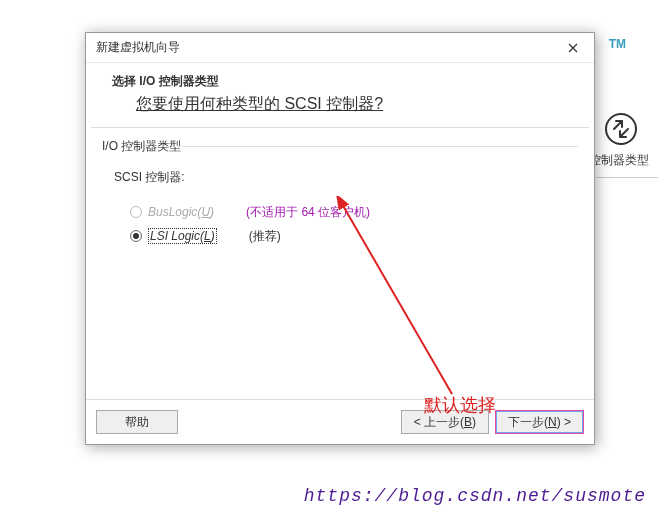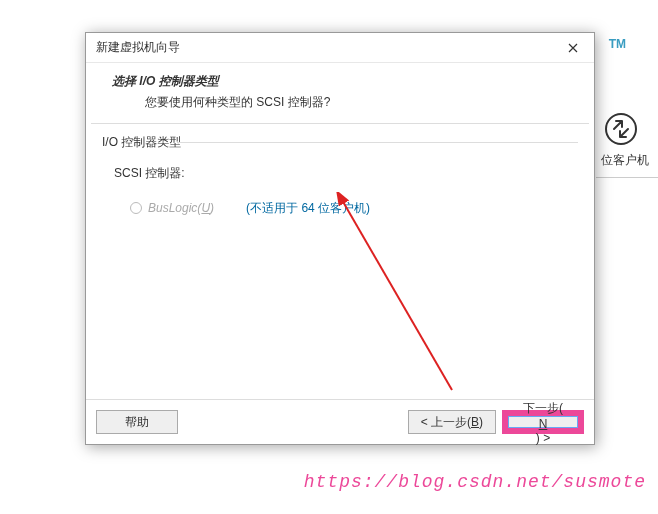--- a/index.html
+++ b/index.html
@@ -71,25 +71,25 @@
       cursor: pointer;
     }
     .close-btn svg { width: 10px; height: 10px; }
     .header {
       padding: 10px 18px 12px 26px;
     }
     .header-title {
       font-weight: bold;
       font-size: 12px;
       margin-bottom: 4px;
-      font-style: italic;
     }
     .header-sub {
-      font-size: 12px;
-      margin-left: 33px;
+      font-size: 16px;
+      margin-left: 24px;
+      text-decoration: underline;
     }
     .divider {
       border-top: 1px solid #ddd;
       margin: 0 5px;
     }
     .body {
       flex: 1;
       padding: 10px 16px;
       position: relative;
     }
@@ -136,21 +136,21 @@
     .radio-label.disabled { color: #aaa; }
     .radio-label .mnemonic { text-decoration: underline; }
     .radio-label.selected {
       border: 1px dotted #333;
       padding: 0 1px;
     }
     .radio-note {
       margin-left: 32px;
       font-size: 12px;
     }
-    .radio-note.disabled { color: #0369a1; text-align: center; }
+    .radio-note.disabled { color: #a21caf; text-align: center; }
     .arrow-svg {
       position: absolute;
       top: 68px;
       left: 248px;
       pointer-events: none;
     }
     .annotation {
       position: absolute;
       top: 265px;
       left: 338px;
@@ -170,51 +170,50 @@
       background: #efefef;
       border: 1px solid #aaa;
       font-size: 12px;
       display: inline-flex;
       align-items: center;
       justify-content: center;
       cursor: pointer;
       min-width: 82px;
     }
     .btn.primary {
-      border: 6px solid #ec4899;
+      border: 1px solid #ec4899;
       box-shadow: inset 0 0 0 1px #66a8f5;
-      flex-direction: column;
     }
     .btn .mnemonic { text-decoration: underline; }
     .footer-spacer { flex: 1; }
     .footer .btn + .btn { margin-left: 6px; }
     .watermark {
       position: absolute;
-      bottom: 22px;
+      bottom: 8px;
       right: 12px;
-      color: #ec4899;
+      color: #4c1d95;
       font-size: 18px;
       font-family: "Courier New", monospace;
       font-style: italic;
       letter-spacing: 1px;
     }
   </style>
 </head>
 <body>
 
 <span class="bg-tm">TM</span>
 
 <div class="bg-right-icon">
   <svg width="34" height="34" viewBox="0 0 34 34">
     <circle cx="17" cy="17" r="15" fill="none" stroke="#333" stroke-width="2"></circle>
     <path d="M10 17 L18 9 M18 9 L18 15 M18 9 L12 9" fill="none" stroke="#333" stroke-width="2" stroke-linecap="round"></path>
     <path d="M24 17 L16 25 M16 25 L16 19 M16 25 L22 25" fill="none" stroke="#333" stroke-width="2" stroke-linecap="round"></path>
   </svg>
 </div>
-<div class="bg-right-label">位客户机</div>
+<div class="bg-right-label">控制器类型</div>
 <div class="bg-separator"></div>
 
 <div class="dialog">
   <div class="titlebar">
     <span>新建虚拟机向导</span>
     <div class="close-btn">
       <svg viewBox="0 0 10 10">
         <path d="M1 1 L9 9 M9 1 L1 9" stroke="#333" stroke-width="1.2"></path>
       </svg>
     </div>
@@ -230,31 +229,39 @@
     <div class="group-label">I/O 控制器类型</div>
     <div class="group-line"></div>
     <div class="sub-label">SCSI 控制器:</div>
 
     <div class="radio-row">
       <span class="radio disabled"></span>
       <span class="radio-label disabled"><span>BusLogic(</span><span class="mnemonic">U</span><span>)</span></span>
       <span class="radio-note disabled">(不适用于 64 位客户机)</span>
     </div>
 
+    <div class="radio-row">
+      <span class="radio selected">
+          <span class="dot"></span>
+        </span>
+      <span class="radio-label selected"><span>LSI Logic(</span><span class="mnemonic">L</span><span>)</span></span>
+      <span class="radio-note">(推荐)</span>
+    </div>
 
 
     <svg class="arrow-svg" width="170" height="220">
       <defs>
         <marker id="ah" markerWidth="10" markerHeight="10" refX="2" refY="3" orient="auto">
           <path d="M0,0 L0,6 L8,3 z" fill="#d22"></path>
         </marker>
       </defs>
       <line x1="118" y1="198" x2="8" y2="8" stroke="#d22" stroke-width="2" marker-end="url(#ah)"></line>
     </svg>
 
+    <div class="annotation">默认选择</div>
   </div>
 
   <div class="footer">
     <div class="btn">帮助</div>
     <div class="footer-spacer"></div>
     <div class="btn">
         <span>&lt; 上一步(</span>
         <span class="mnemonic">B</span>
         <span>)</span>
       </div>

